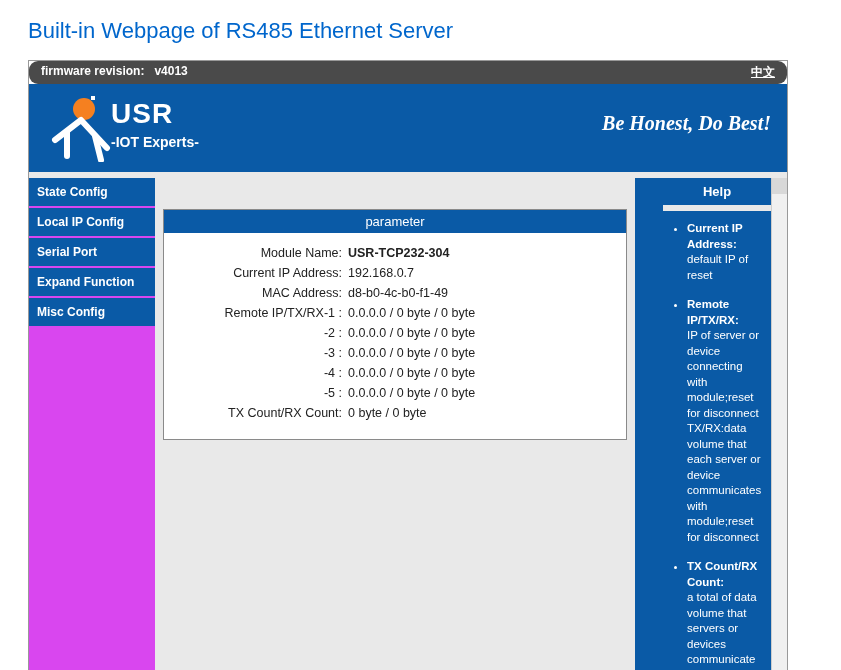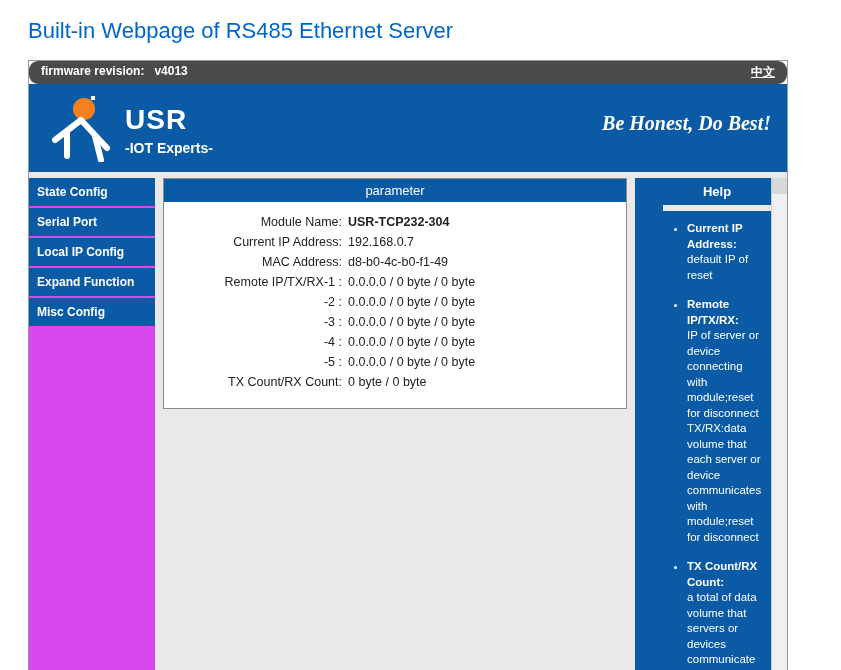--- a/index.html
+++ b/index.html
@@ -2,34 +2,34 @@
 <html><head>
 <meta charset="utf-8">
 <style>
   * { box-sizing: border-box; margin: 0; padding: 0; }
   body { font-family: Arial, Helvetica, sans-serif; background: #fff; width: 841px; }
   .page-title { color: #0066cc; font-size: 22px; font-weight: 400; padding: 18px 0 16px 28px; }
   .router-frame { margin-left: 28px; width: 760px; border: 1px solid #999; display: flex; flex-direction: column; }
   .topbar { background: #4a4a4a; color: #fff; display: flex; align-items: flex-start; justify-content: space-between; padding: 3px 12px; font-size: 12px; font-weight: bold; border-radius: 9px; }
   .topbar .lang { text-decoration: underline; cursor: pointer; }
   .banner { background: #0a5aa6; color: #fff; display: flex; align-items: center; gap: 18px; padding: 14px 10px 10px 10px; position: relative; }
-  .logo-wrap { display: flex; align-items: center; gap: 14px; padding-left: 12px; }
+  .logo-wrap { display: flex; padding-left: 12px; }
   .logo-icon { width: 60px; height: 64px; position: relative; }
   .logo-icon .head { position:absolute; width:22px; height:22px; border-radius:50%; background:#f58020; left:22px; top:0; }
   .logo-icon .dot  { position:absolute; width:4px; height:4px; background:#fff; left:40px; top:-2px; }
   .logo-icon svg { position:absolute; left:0; top:0; }
   .brand { display:flex; flex-direction:column; gap:4px; }
   .brand .usr { font-size: 28px; font-weight: bold; letter-spacing: 1px; }
   .brand .sub { font-size: 14px; font-weight: bold; }
   .slogan { position:absolute; right:16px; top:28px; font-family: Georgia, 'Times New Roman', serif; font-style: italic; font-weight: bold; font-size: 20px; }
   .layout { display:flex; background:#d946ef; border-top: 6px solid #e9e9e9; position:relative;justify-content:center; }
   .sidebar { width: 126px; display:flex; flex-direction:column; gap:2px; padding:0; }
   .sidebar-item { background:#0a5aa6; color:#fff; font-size:12px; font-weight:bold; padding:7px 8px; cursor:pointer; user-select:none; }
   .main { flex:1; background:#e9e9e9; padding: 0 8px 20px 8px; min-height:480px; }
-  .param-card { background:#fff; border:1px solid #8a8a8a; }
+  .param-card { background:#fff; border:1px solid #8a8a8a;margin-top:31px; }
   .param-head { background:#0a5aa6; color:#fff; text-align:center; font-size:13px; padding:4px 0; }
   .param-body { padding: 10px 14px 16px 14px; font-size:12.5px; color:#222; }
   .row { display:flex; align-items:baseline; padding:3px 0; }
   .row .label { width: 170px; text-align:right; padding-right:6px; }
   .row .value { flex:1; }
   .row.bold .value { font-weight:bold; }
   .help { width: 136px; background:#0a5aa6; color:#fff; font-size:11.5px; display:flex; flex-direction:column;padding-left:28px; }
   .help-head { text-align:center; font-weight:bold; font-size:13px; padding:6px 0; border-bottom: 6px solid #e9e9e9; background:#0a5aa6; }
   .help-body { padding: 10px 8px; }
   .help-body ul { list-style: disc; padding-left: 16px; }
@@ -71,22 +71,22 @@
         <div class="sub">-IOT Experts-</div>
       </div>
     </div>
     <div class="slogan">Be Honest, Do Best!</div>
   </div>
 
   <div class="layout">
 
     <div class="sidebar">
       <div class="sidebar-item">State Config</div>
+      <div class="sidebar-item">Local IP Config</div>
       <div class="sidebar-item">Serial Port</div>
-      <div class="sidebar-item">Local IP Config</div>
       <div class="sidebar-item">Expand Function</div>
       <div class="sidebar-item">Misc Config</div>
     </div>
 
     <div class="main">
       <div class="param-card">
         <div class="param-head">parameter</div>
         <div class="param-body">
           <div class="row bold">
             <span class="label">Module Name:</span>

